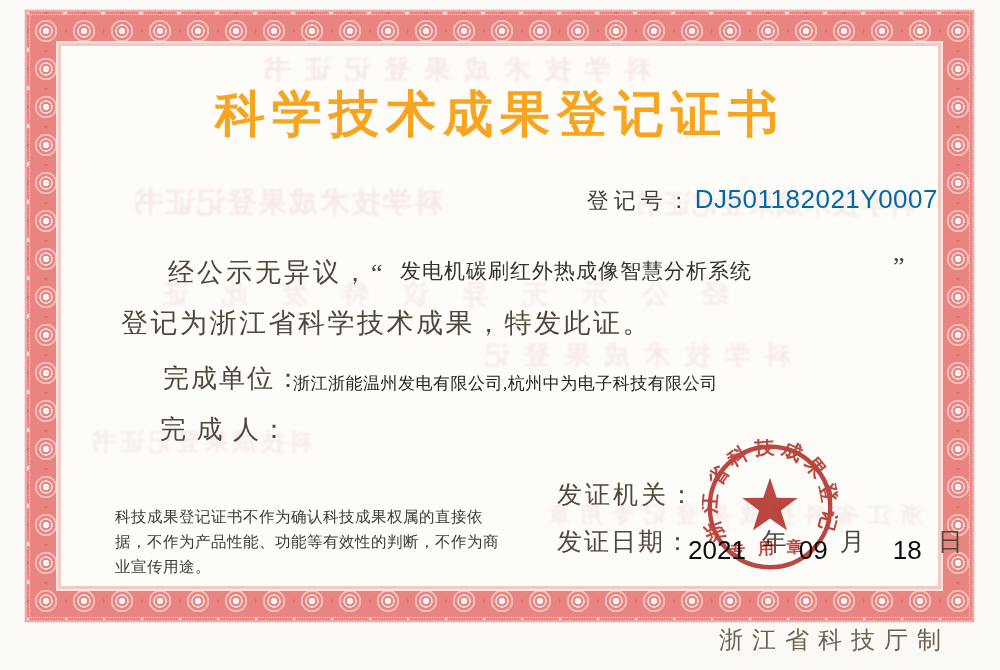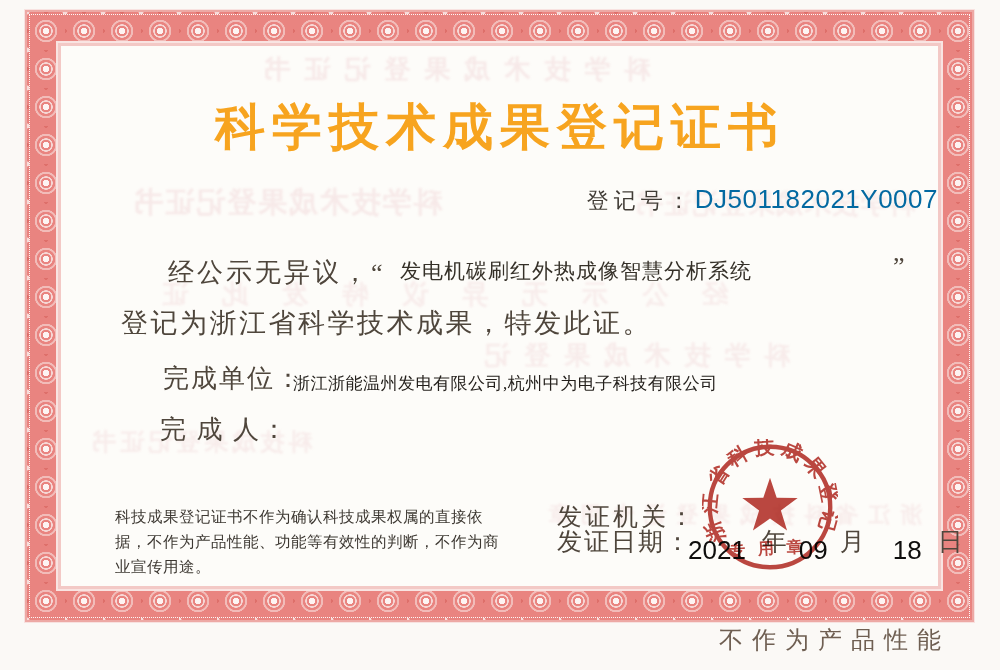--- a/index.html
+++ b/index.html
@@ -32,40 +32,40 @@
   .g1{left:132px;top:183px;font-size:29px;letter-spacing:2px;}
   .g2{left:635px;top:186px;font-size:27px;letter-spacing:1px;opacity:.38;}
   .g3{left:128px;top:277px;font-size:26px;letter-spacing:34px;opacity:.38;}
   .g4{left:470px;top:338px;font-size:26px;letter-spacing:14px;opacity:.4;}
   .g5{left:88px;top:426px;font-size:24px;letter-spacing:4px;opacity:.38;}
   .g6{left:538px;top:500px;font-size:22px;letter-spacing:10px;opacity:.38;}
 
   
   .content{position:absolute;inset:0;z-index:3;}
   .title{
-    position:absolute;left:0;top:94px;width:1000px;text-align:center;
+    position:absolute;left:0;top:81px;width:1000px;text-align:center;
     font-family:"Liberation Sans",sans-serif;font-weight:800;
     font-size:50px;letter-spacing:7px;color:#f7a41f;white-space:nowrap;
   }
   .reg-row{position:absolute;top:184px;right:62px;white-space:nowrap;}
   .reg-label{font-size:22px;color:#413c36;letter-spacing:5px;}
   .reg-value{font-family:"Liberation Sans",sans-serif;font-size:26px;color:#0369a1;letter-spacing:.5px;}
 
   .kai{color:#4f463c;}
   .p1-prefix{position:absolute;left:168px;top:255px;font-size:26px;letter-spacing:3px;}
   .project-name{position:absolute;left:400px;top:257px;font-size:21px;color:#353028;letter-spacing:1px;}
   .p1-suffix{position:absolute;left:893px;top:252px;font-size:26px;}
   .p2{position:absolute;left:121px;top:305px;font-size:27px;letter-spacing:2.5px;}
 
   .unit-label{position:absolute;left:163px;top:361px;font-size:26px;letter-spacing:2px;}
   .unit-value{position:absolute;left:293px;top:372px;font-size:17px;color:#24201c;letter-spacing:.5px;}
   .persons-label{position:absolute;left:160px;top:412px;font-size:26px;letter-spacing:2px;}
   .persons-value{position:absolute;left:293px;top:424px;font-size:16.5px;color:#24201c;letter-spacing:.2px;white-space:nowrap;}
 
-  .authority-label{position:absolute;left:557px;top:500px;font-size:25px;letter-spacing:3px;}
+  .authority-label{position:absolute;left:557px;top:478px;font-size:25px;letter-spacing:3px;}
   .date-row{position:absolute;left:557px;top:525px;font-size:25px;letter-spacing:2px;white-space:nowrap;}
   .date-num{font-family:Liberation Sans, sans-serif;font-size:26px;color:#0e0d0c;letter-spacing:0;position:relative;top:9px;}
   .n-year{margin-left:-4px;}
   .c-year{margin-left:16px;}
   .n-month{margin-left:10px;}
   .c-month{margin-left:12px;}
   .n-day{margin-left:26px;}
   .c-day{margin-left:16px;}
 
   .disclaimer{position:absolute;left:115px;top:504px;width:398px;font-size:15.5px;line-height:1.62;color:#3d3832;letter-spacing:.5px;}
@@ -110,21 +110,21 @@
     <div class="persons-label kai">完 成 人：</div>
 
     <div class="authority-label kai">发证机关：</div>
 
     <div class="date-row kai">
       <span>发证日期：</span><span class="date-num n-year">2021</span><span class="c-year">年</span><span class="date-num n-month">09</span><span class="c-month">月</span><span class="date-num n-day">18</span><span class="c-day">日</span>
     </div>
 
     <div class="disclaimer">科技成果登记证书不作为确认科技成果权属的直接依据，不作为产品性能、功能等有效性的判断，不作为商业宣传用途。</div>
 
-    <div class="footer">不作为产品性能</div>
+    <div class="footer">浙江省科技厅制</div>
   </div>
 
   <svg class="seal" viewBox="-70 -70 140 140">
     <circle cx="0" cy="0" r="62" fill="none" stroke="#b5342c" stroke-width="4.5"></circle>
     <path id="sealArc" d="M -44 33 A 55 55 0 1 1 44 33" fill="none"></path>
     <text font-size="20.5" font-weight="bold" fill="#b5342c" letter-spacing="5.5" font-family="Liberation Serif, serif">
       <textPath href="#sealArc" startOffset="2">浙江省科技成果登记</textPath>
     </text>
     <polygon fill="#b5342c" points="0,-30 6.9,-9.6 28.5,-9.3 11.2,3.6 17.6,24.3 0,11.8 -17.6,24.3 -11.2,3.6 -28.5,-9.3 -6.9,-9.6"></polygon>
     <text x="0" y="48" text-anchor="middle" font-size="16.5" font-weight="bold" fill="#b5342c" letter-spacing="13" transform="rotate(-3)" font-family="Liberation Serif, serif">专用章</text>

